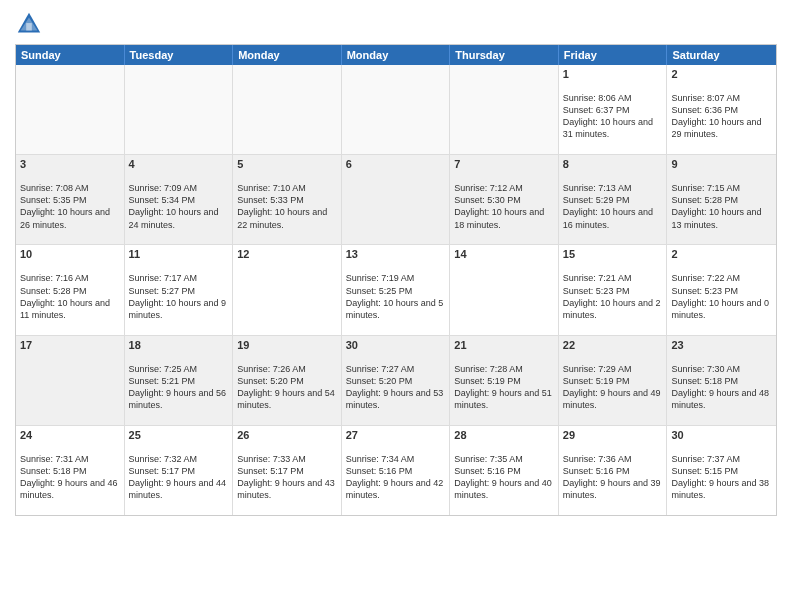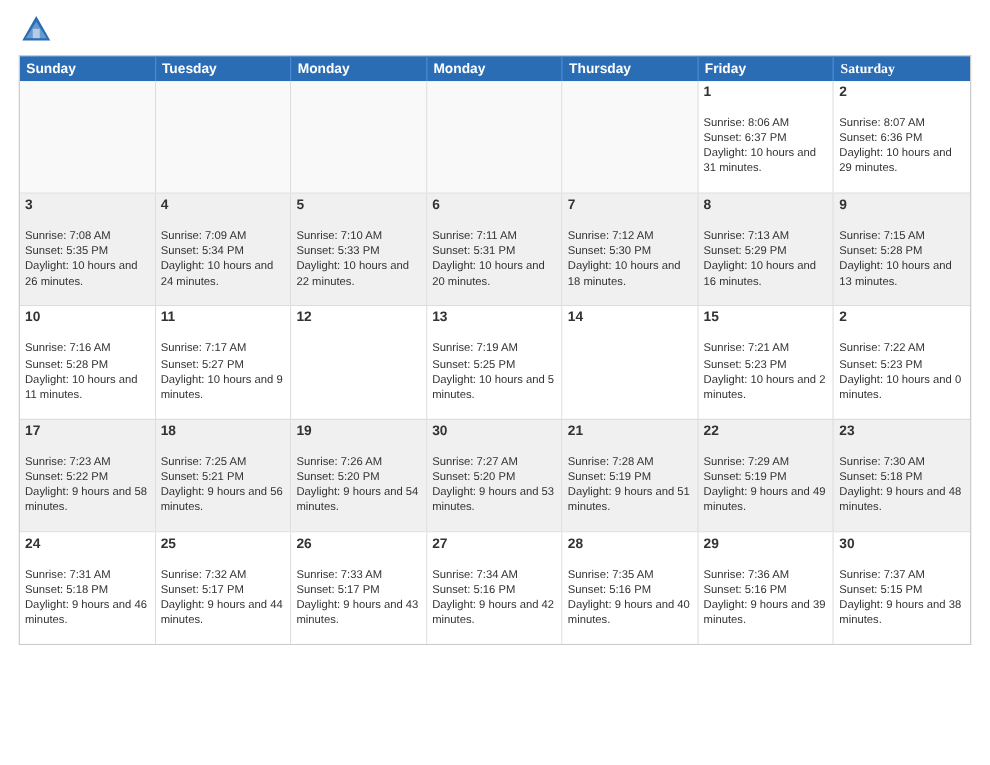--- a/index.html
+++ b/index.html
@@ -71,21 +71,21 @@
       background: #2a6db5;
     }
     .cal-header-cell {
       color: #fff;
       font-size: 11px;
       font-weight: bold;
       padding: 4px 5px;
       text-align: left;
       border-right: 1px solid #4a8ad5;
     }
-    .cal-header-cell:last-child { border-right: none; font-family: Liberation Serif, serif; }
+    .cal-header-cell:last-child { border-right: none; }
     .cal-body {
       flex: 1;
       display: flex;
       flex-direction: column;
     }
     .cal-row {
       display: grid;
       grid-template-columns: repeat(7, 1fr);
       flex: 1;
       border-top: 1px solid #ddd;
@@ -171,21 +171,20 @@
           <div class="cal-cell shaded">
             <div class="day-num">4</div>
             <div class="cell-info">Sunrise: 7:09 AM<br>Sunset: 5:34 PM<br>Daylight: 10 hours and 24 minutes.</div>
           </div>
           <div class="cal-cell shaded">
             <div class="day-num">5</div>
             <div class="cell-info">Sunrise: 7:10 AM<br>Sunset: 5:33 PM<br>Daylight: 10 hours and 22 minutes.</div>
           </div>
           <div class="cal-cell shaded">
             <div class="day-num">6</div>
-            <div class="cell-info">Sunrise: 7:11 AM<br>Sunset: 5:31 PM<br>Daylight: 10 hours and 20 minutes.</div>
           </div>
           <div class="cal-cell shaded">
             <div class="day-num">7</div>
             <div class="cell-info">Sunrise: 7:12 AM<br>Sunset: 5:30 PM<br>Daylight: 10 hours and 18 minutes.</div>
           </div>
           <div class="cal-cell shaded">
             <div class="day-num">8</div>
             <div class="cell-info">Sunrise: 7:13 AM<br>Sunset: 5:29 PM<br>Daylight: 10 hours and 16 minutes.</div>
           </div>
           <div class="cal-cell shaded">
@@ -217,21 +216,20 @@
             <div class="cell-info">Sunrise: 7:21 AM<br>Sunset: 5:23 PM<br>Daylight: 10 hours and 2 minutes.</div>
           </div>
           <div class="cal-cell">
             <div class="day-num">2</div>
             <div class="cell-info">Sunrise: 7:22 AM<br>Sunset: 5:23 PM<br>Daylight: 10 hours and 0 minutes.</div>
           </div>
         </div>
         <div class="cal-row">
           <div class="cal-cell shaded">
             <div class="day-num">17</div>
-            <div class="cell-info">Sunrise: 7:23 AM<br>Sunset: 5:22 PM<br>Daylight: 9 hours and 58 minutes.</div>
           </div>
           <div class="cal-cell shaded">
             <div class="day-num">18</div>
             <div class="cell-info">Sunrise: 7:25 AM<br>Sunset: 5:21 PM<br>Daylight: 9 hours and 56 minutes.</div>
           </div>
           <div class="cal-cell shaded">
             <div class="day-num">19</div>
             <div class="cell-info">Sunrise: 7:26 AM<br>Sunset: 5:20 PM<br>Daylight: 9 hours and 54 minutes.</div>
           </div>
           <div class="cal-cell shaded">

